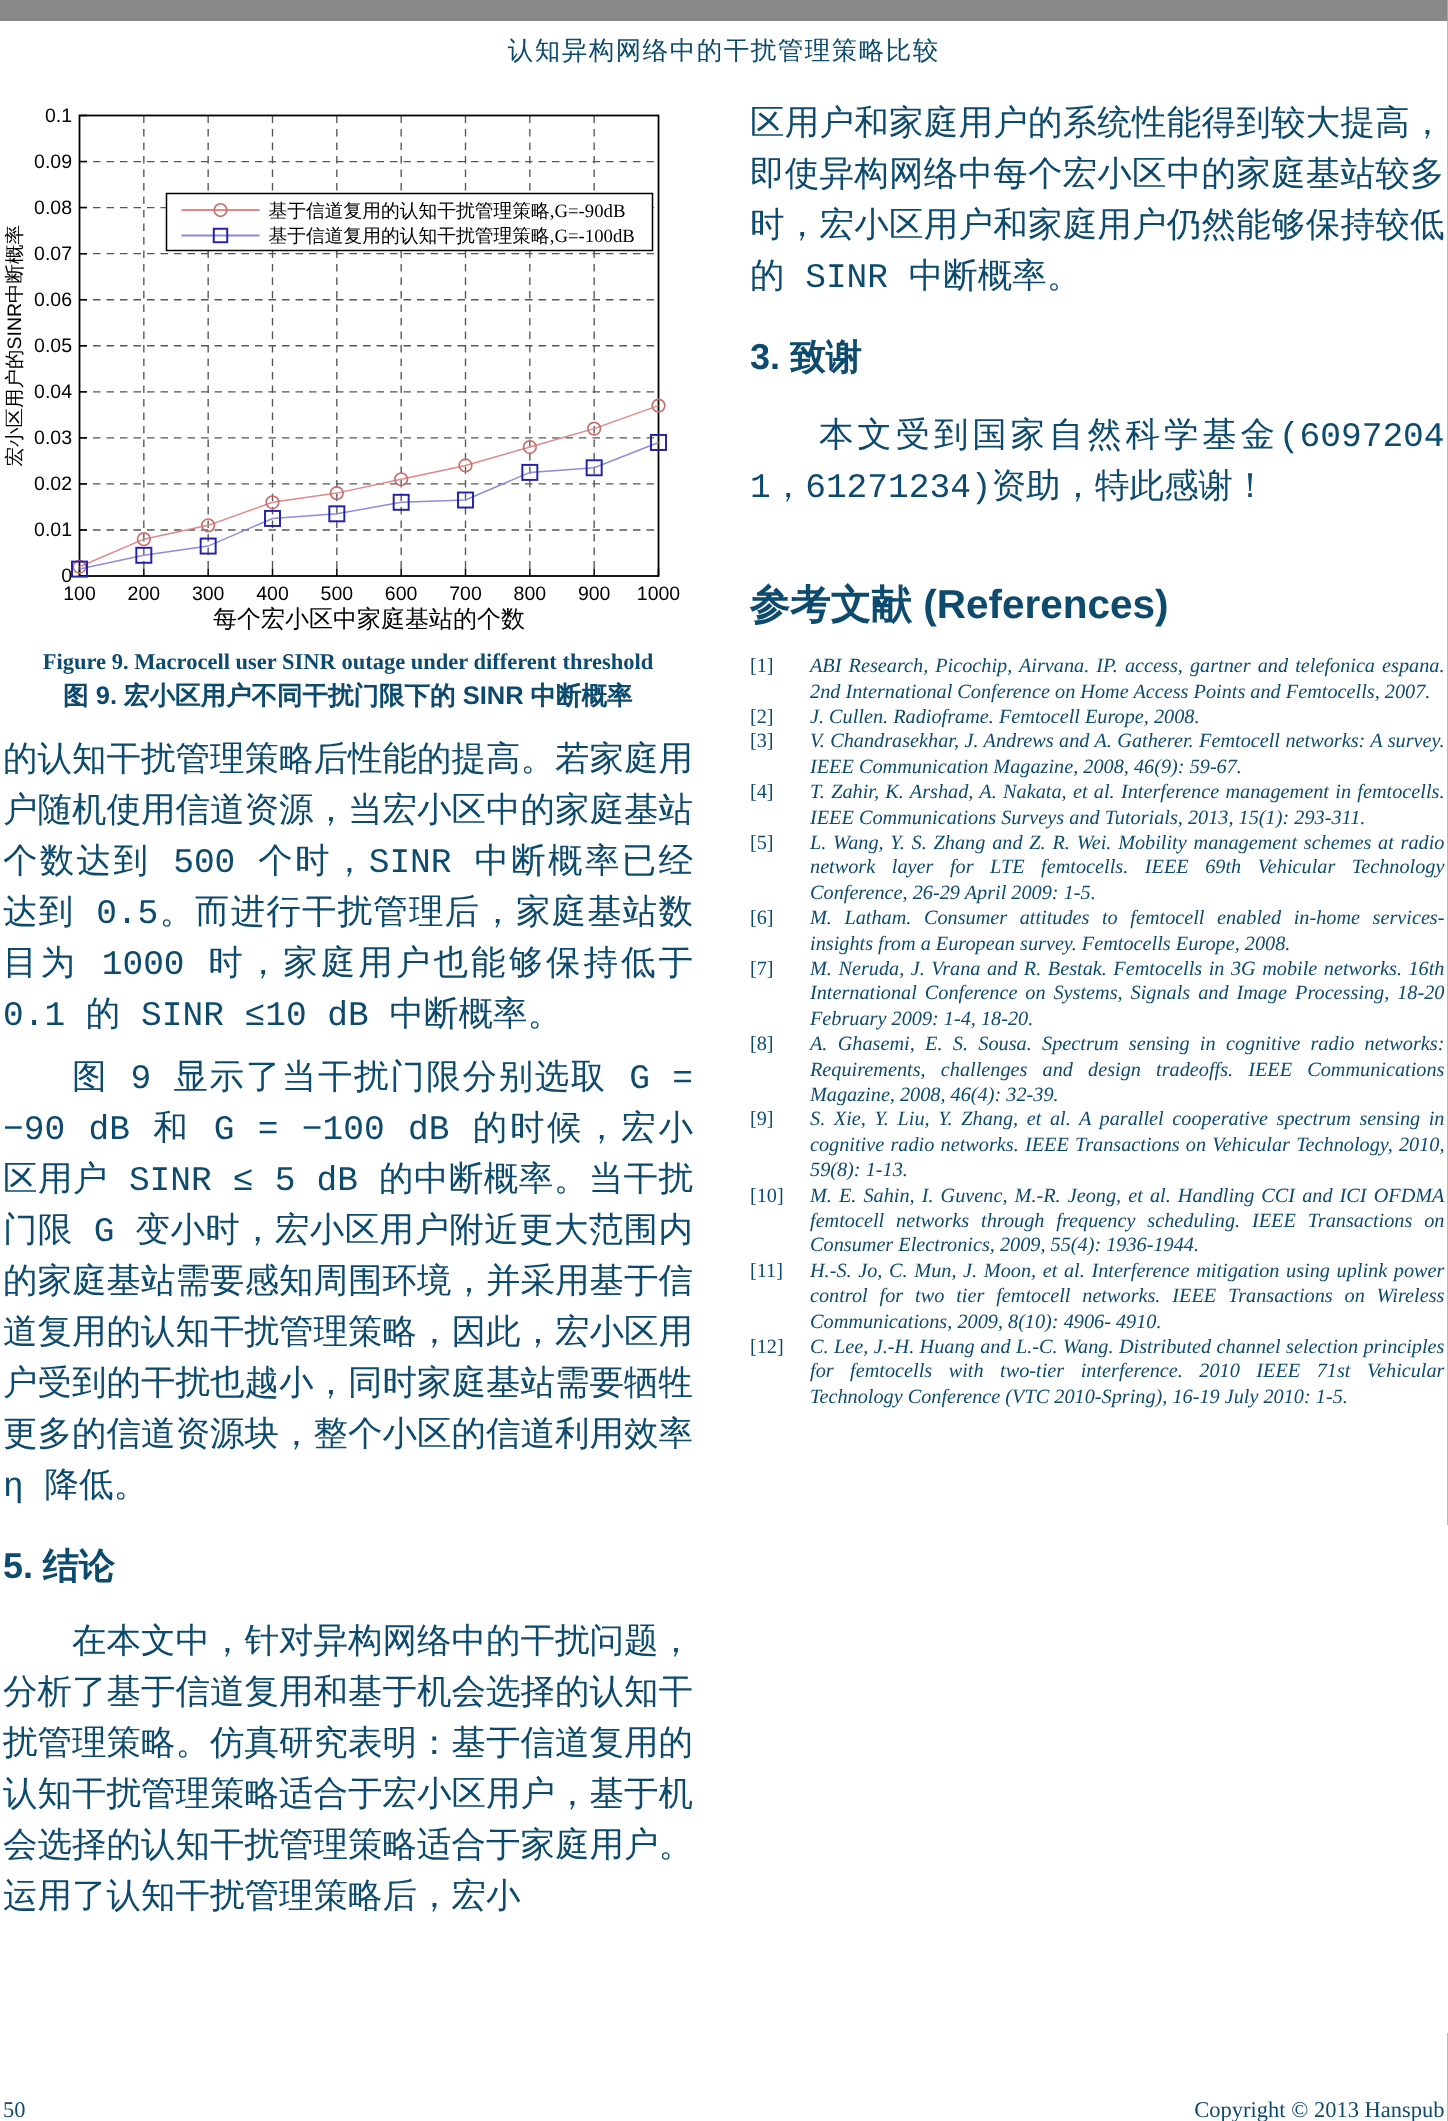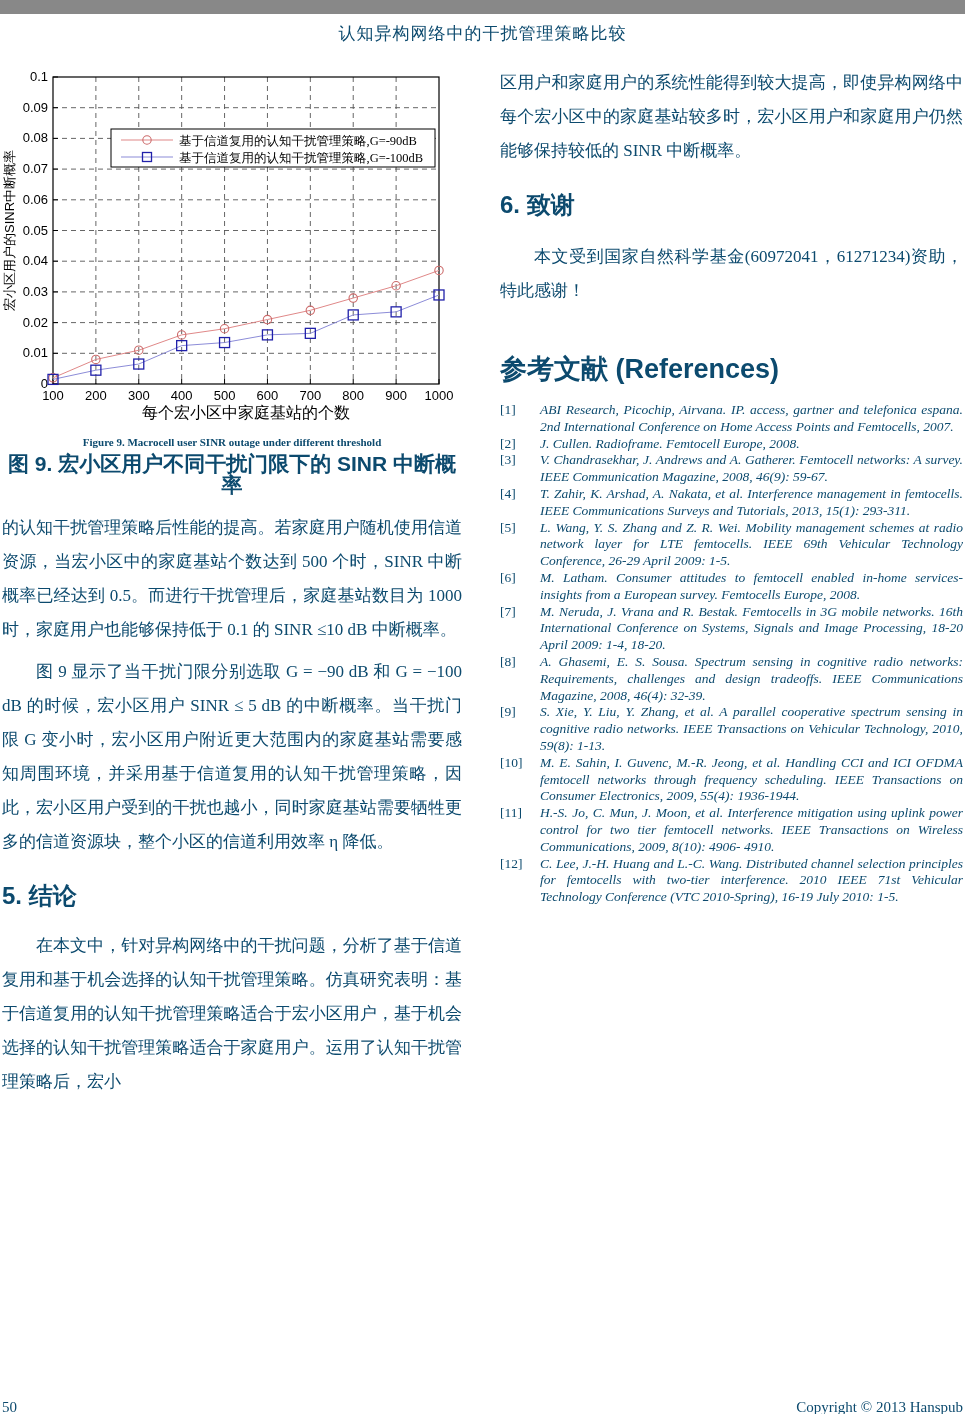--- a/index.html
+++ b/index.html
@@ -11,26 +11,26 @@
   }
   .page-header {
     position:absolute; top:8px; left:0; width:100%;
     text-align:center; font-size:17px; letter-spacing:1px;
   }
   .col-left  { position:absolute; left:2px;  top:48px; width:460px; }
   .col-right { position:absolute; left:500px; top:42px; width:463px; }
 
   .chart-wrap { width:462px; height:360px; }
   .fig-caption { margin-top:10px; text-align:center; font-weight:bold; }
-  .fig-caption .en { font-size:11px; line-height:21px; }
-  .fig-caption .zh { font-size:21px; line-height:21px; font-family:"Liberation Sans",sans-serif; }
+  .fig-caption .en { font-size:15px; line-height:21px; }
+  .fig-caption .zh { font-size:17px; line-height:21px; font-family:"Liberation Sans",sans-serif; }
 
   .body-para {
-    font-size:17px; line-height:34px; text-align:justify;
-    text-justify:inter-ideograph; word-break:break-all;
+    font-size:23px; line-height:34px; text-align:justify;
+    text-justify:inter-ideograph; word-break:break-all;font-family:Liberation Mono, monospace;
   }
   .indent { text-indent:2em; }
   .cjk-heading {
     font-family:"Liberation Sans",sans-serif; font-weight:bold;
     font-size:24px; line-height:30px;
   }
   .col-left  .body-para.first { margin-top:16px; }
   .col-left  .body-para.second{ margin-top:8px; }
   .col-left  .cjk-heading { margin-top:22px; }
   .col-left  .body-para.third { margin-top:18px; }
@@ -168,21 +168,21 @@
     <div class="body-para second indent">图 9 显示了当干扰门限分别选取 G = −90 dB 和 G = −100 dB 的时候，宏小区用户 SINR ≤ 5 dB 的中断概率。当干扰门限 G 变小时，宏小区用户附近更大范围内的家庭基站需要感知周围环境，并采用基于信道复用的认知干扰管理策略，因此，宏小区用户受到的干扰也越小，同时家庭基站需要牺牲更多的信道资源块，整个小区的信道利用效率 η 降低。</div>
 
     <div class="cjk-heading">5. 结论</div>
 
     <div class="body-para third indent">在本文中，针对异构网络中的干扰问题，分析了基于信道复用和基于机会选择的认知干扰管理策略。仿真研究表明：基于信道复用的认知干扰管理策略适合于宏小区用户，基于机会选择的认知干扰管理策略适合于家庭用户。运用了认知干扰管理策略后，宏小</div>
   </div>
 
   <div class="col-right">
     <div class="body-para first">区用户和家庭用户的系统性能得到较大提高，即使异构网络中每个宏小区中的家庭基站较多时，宏小区用户和家庭用户仍然能够保持较低的 SINR 中断概率。</div>
 
-    <div class="cjk-heading s6">6. 致谢</div>
+    <div class="cjk-heading s6">3. 致谢</div>
 
     <div class="body-para ack indent">本文受到国家自然科学基金(60972041，61271234)资助，特此感谢！</div>
 
     <div class="refs-heading">参考文献  (References)</div>
 
     <div class="refs-list" id="refs-list">
         <div class="ref-item">
           <span class="ref-label">[1]</span>
           <span class="ref-text">ABI Research, Picochip, Airvana. IP. access, gartner and telefonica espana. 2nd International Conference on Home Access Points and Femtocells, 2007.</span>
         </div>
@@ -201,21 +201,21 @@
         <div class="ref-item">
           <span class="ref-label">[5]</span>
           <span class="ref-text">L. Wang, Y. S. Zhang and Z. R. Wei. Mobility management schemes at radio network layer for LTE femtocells. IEEE 69th Vehicular Technology Conference, 26-29 April 2009: 1-5.</span>
         </div>
         <div class="ref-item">
           <span class="ref-label">[6]</span>
           <span class="ref-text">M. Latham. Consumer attitudes to femtocell enabled in-home services-insights from a European survey. Femtocells Europe, 2008.</span>
         </div>
         <div class="ref-item">
           <span class="ref-label">[7]</span>
-          <span class="ref-text">M. Neruda, J. Vrana and R. Bestak. Femtocells in 3G mobile networks. 16th International Conference on Systems, Signals and Image Processing, 18-20 April 2009: 1-4, 18-20.</span>
+          <span class="ref-text">M. Neruda, J. Vrana and R. Bestak. Femtocells in 3G mobile networks. 16th International Conference on Systems, Signals and Image Processing, 18-20 February 2009: 1-4, 18-20.</span>
         </div>
         <div class="ref-item">
           <span class="ref-label">[8]</span>
           <span class="ref-text">A. Ghasemi, E. S. Sousa. Spectrum sensing in cognitive radio networks: Requirements, challenges and design tradeoffs. IEEE Communications Magazine, 2008, 46(4): 32-39.</span>
         </div>
         <div class="ref-item">
           <span class="ref-label">[9]</span>
           <span class="ref-text">S. Xie, Y. Liu, Y. Zhang, et al. A parallel cooperative spectrum sensing in cognitive radio networks. IEEE Transactions on Vehicular Technology, 2010, 59(8): 1-13.</span>
         </div>
         <div class="ref-item">

